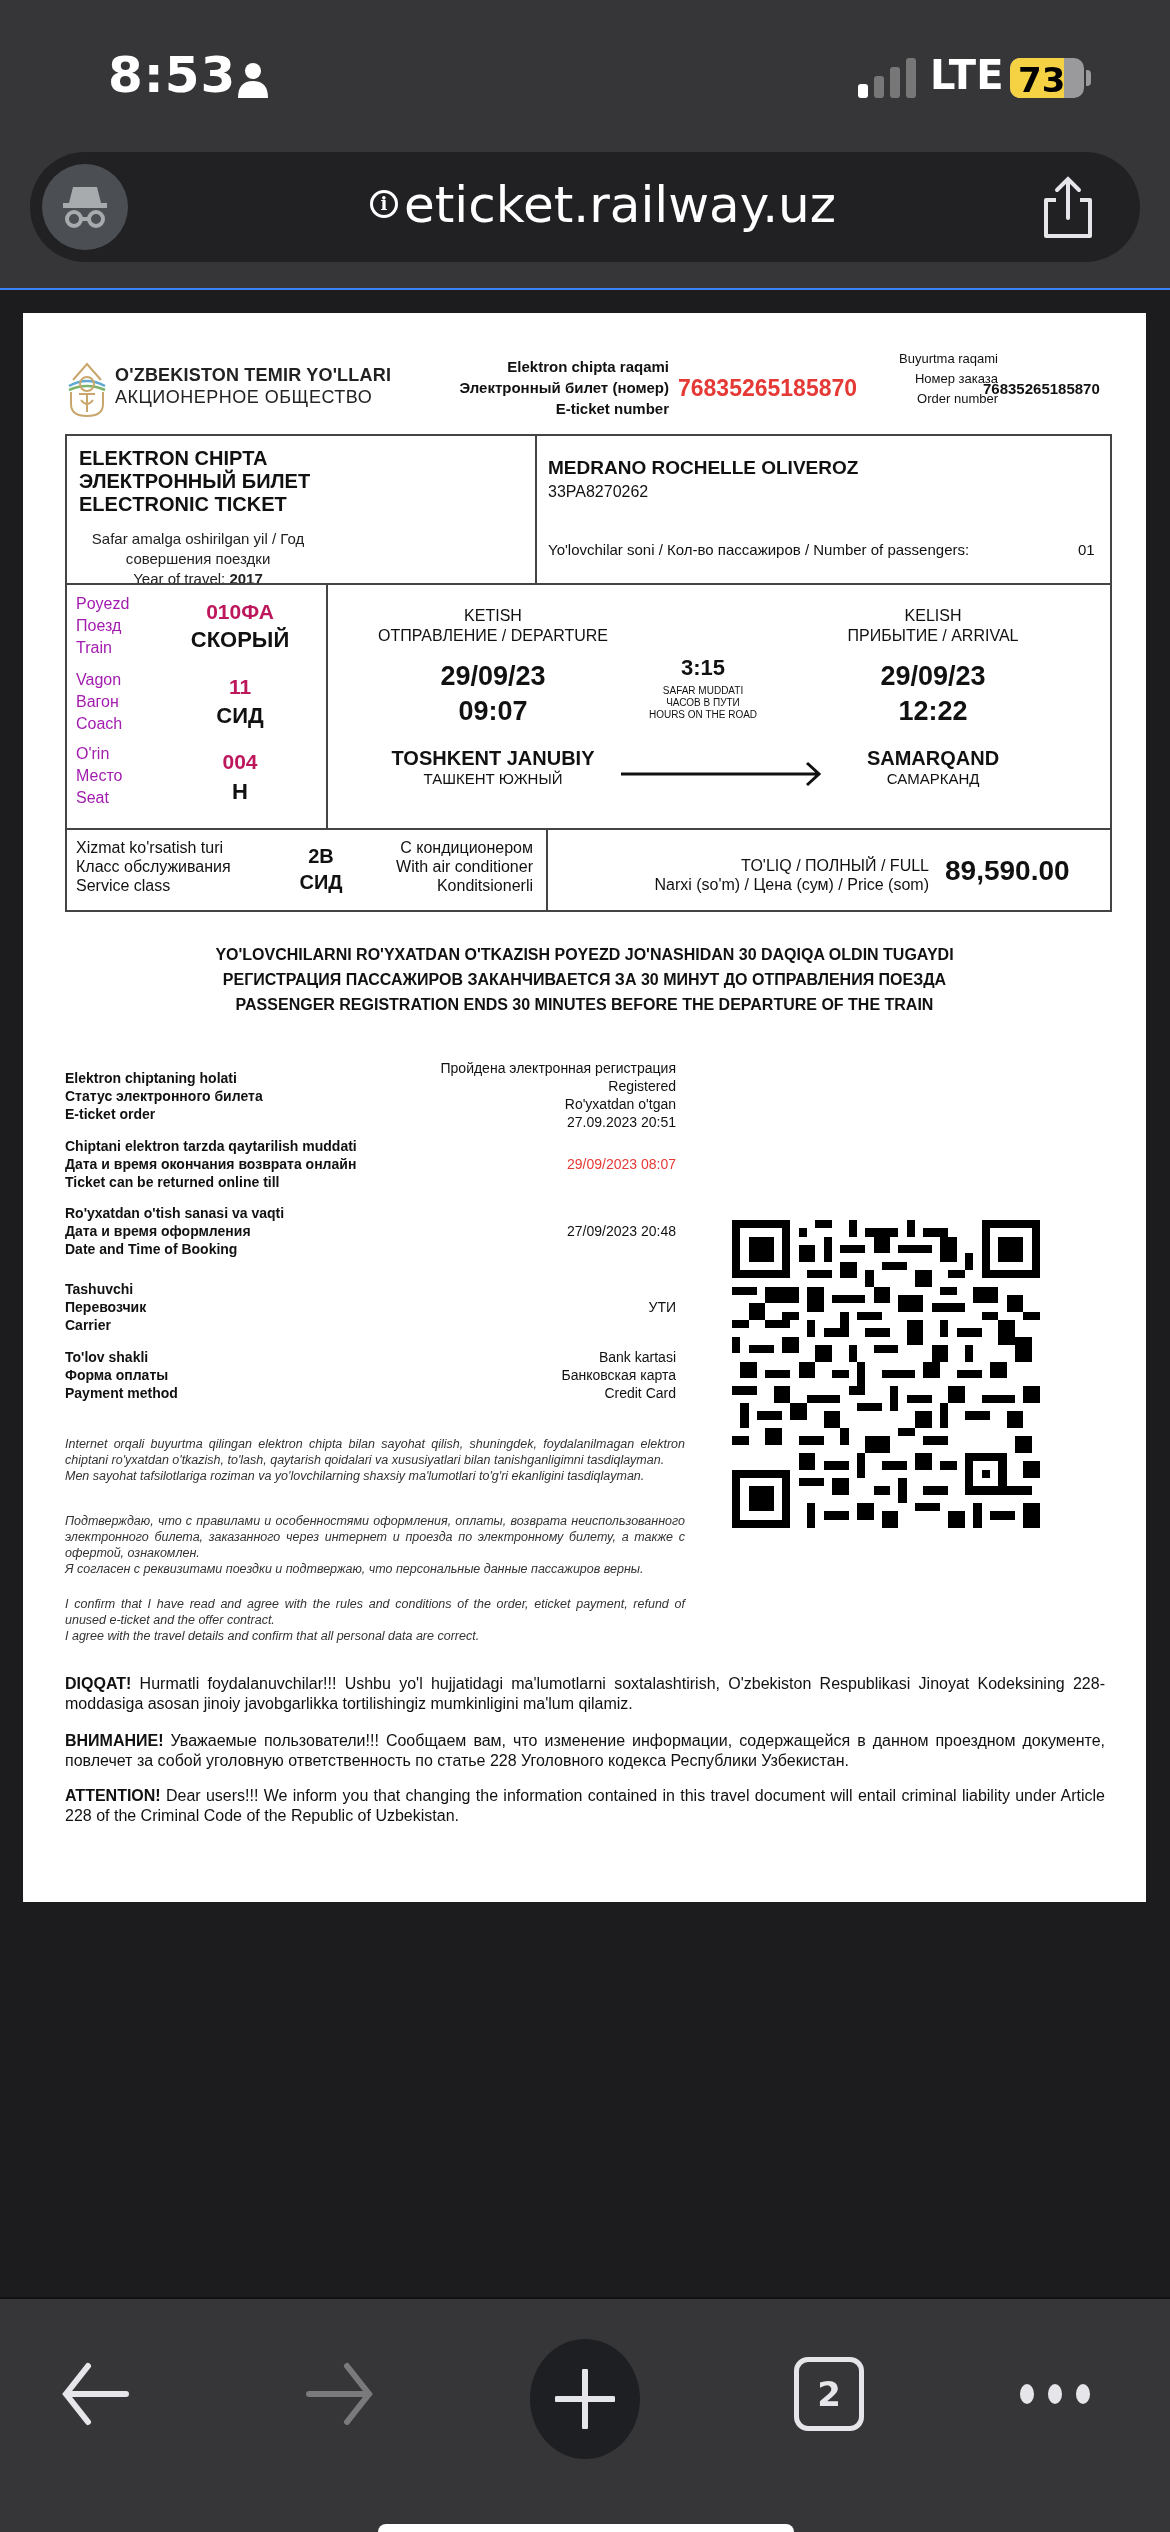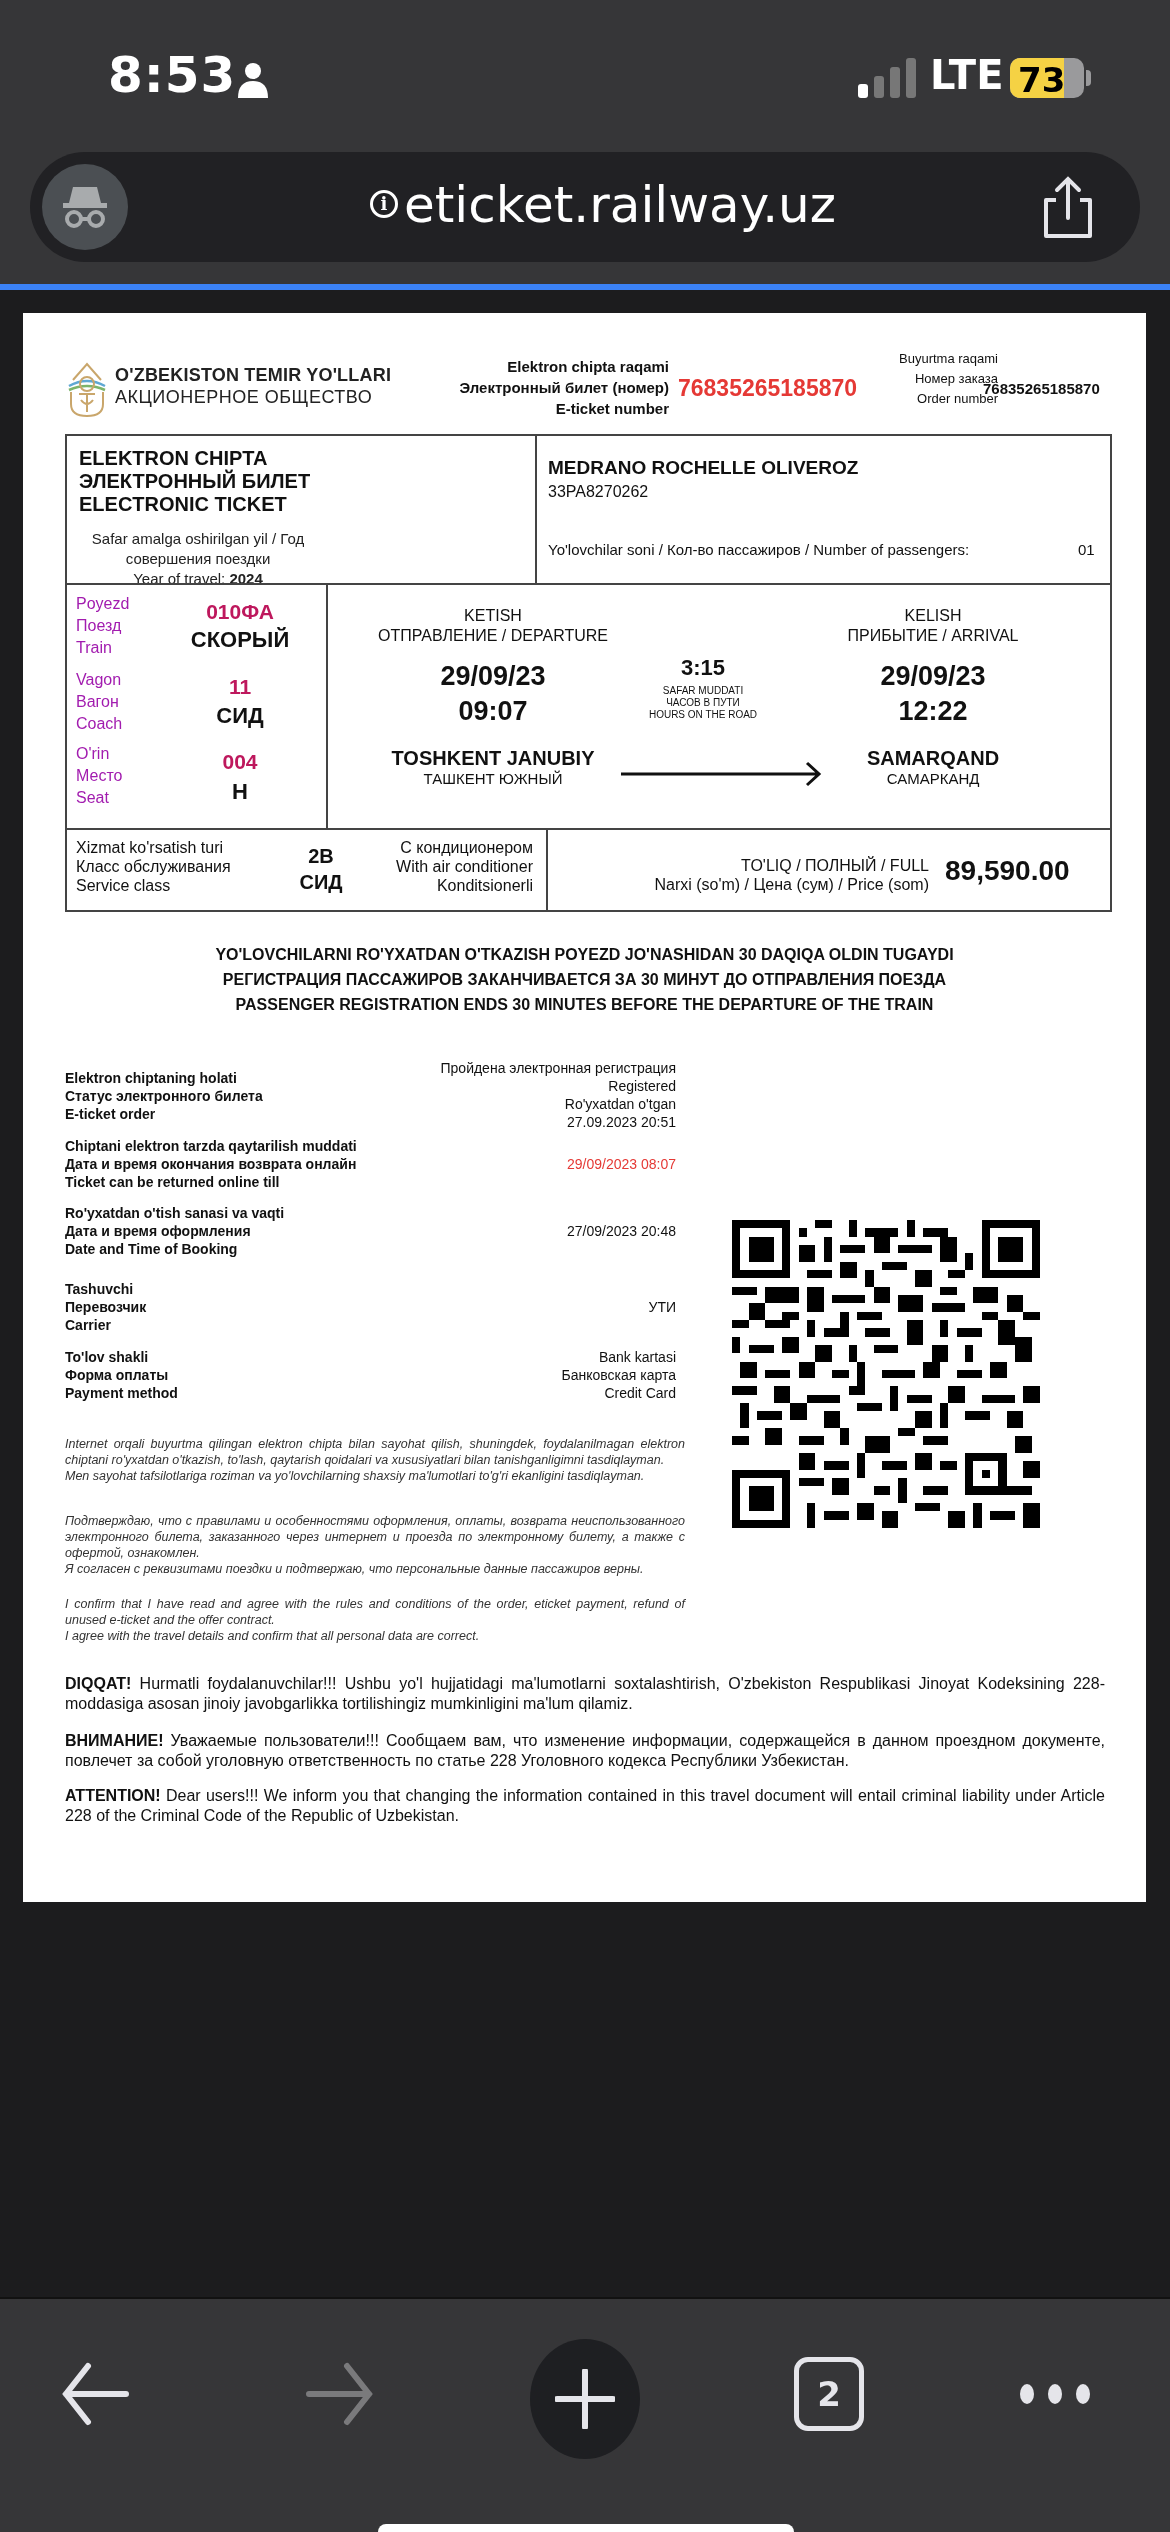--- a/index.html
+++ b/index.html
@@ -1,19 +1,19 @@
 <!DOCTYPE html>
 <html><head>
 <meta charset="utf-8">
 <style>
   * { box-sizing: border-box; margin: 0; padding: 0; }
   html, body { width: 1170px; height: 2532px; overflow: hidden; background: #1c1c1e; font-family: "Liberation Sans", sans-serif; }
   .abs { position: absolute; }
   
-  #chrome-top { position: absolute; left: 0; top: 0; width: 1170px; height: 290px; background: #363638; border-bottom: 6px solid #3b82f6; }
+  #chrome-top { position: absolute; left: 0; top: 0; width: 1170px; height: 290px; background: #363638; border-bottom: 2px solid #3b82f6; }
   .status-time { position: absolute; left: 108px; top: 46px; font-size: 50px; color: #fff; font-weight: 600; letter-spacing: 1px; font-family: "DejaVu Sans", sans-serif; }
   .person-icon { position: absolute; left: 236px; top: 62px; width: 34px; height: 36px; }
   .signal { position: absolute; left: 858px; top: 58px; width: 58px; height: 40px; }
   .lte { position: absolute; left: 930px; top: 52px; font-size: 40px; color: #fff; font-family: "DejaVu Sans", sans-serif; font-weight: 600; }
   .battery { position: absolute; left: 1010px; top: 58px; width: 74px; height: 40px; border-radius: 10px; background: #9a9a9c; overflow: hidden; }
   .battery .fill { position: absolute; left: 0; top: 0; width: 54px; height: 40px; background: #f5d244; }
   .battery .num { position: absolute; left: 8px; top: 2px; font-size: 34px; font-weight: 700; color: #000; font-family: "DejaVu Sans", sans-serif; }
   .battery-tip { position: absolute; left: 1086px; top: 70px; width: 5px; height: 16px; border-radius: 0 4px 4px 0; background: #9a9a9c; }
   .urlbar { position: absolute; left: 30px; top: 152px; width: 1110px; height: 110px; border-radius: 55px; background: #212124; }
   .incognito { position: absolute; left: 12px; top: 12px; width: 86px; height: 86px; border-radius: 43px; background: #4b4f53; display:flex; align-items:center; justify-content:center; }
@@ -143,21 +143,21 @@
 
   <div class="box" style="left:42px;top:121px;width:472px;height:151px;"></div>
   <div class="box" style="left:512px;top:121px;width:577px;height:151px;"></div>
   <div class="h-title">
     <div>ELEKTRON CHIPTA</div>
     <div>ЭЛЕКТРОННЫЙ БИЛЕТ</div>
     <div>ELECTRONIC TICKET</div>
   </div>
   <div class="year">
     <div>Safar amalga oshirilgan yil / Год совершения поездки</div>
-    <div><span>Year of travel: </span><b>2024</b></div>
+    <div><span>Year of travel: </span><b>2017</b></div>
   </div>
   <div class="pname">MEDRANO ROCHELLE OLIVEROZ</div>
   <div class="pdoc">33PA8270262</div>
   <div class="pcount">Yo'lovchilar soni / Кол-во пассажиров / Number of passengers:</div>
   <div class="pcount-val">01</div>
 
   <div class="box" style="left:42px;top:270px;width:263px;height:247px;"></div>
   <div class="box" style="left:303px;top:270px;width:786px;height:247px;"></div>
 
   <div class="lbl3" style="left:53px;top:280px;">

